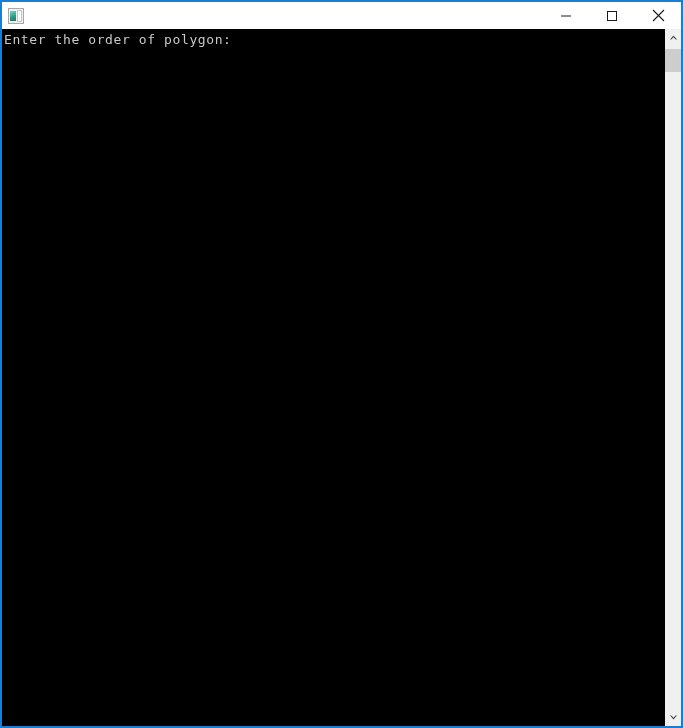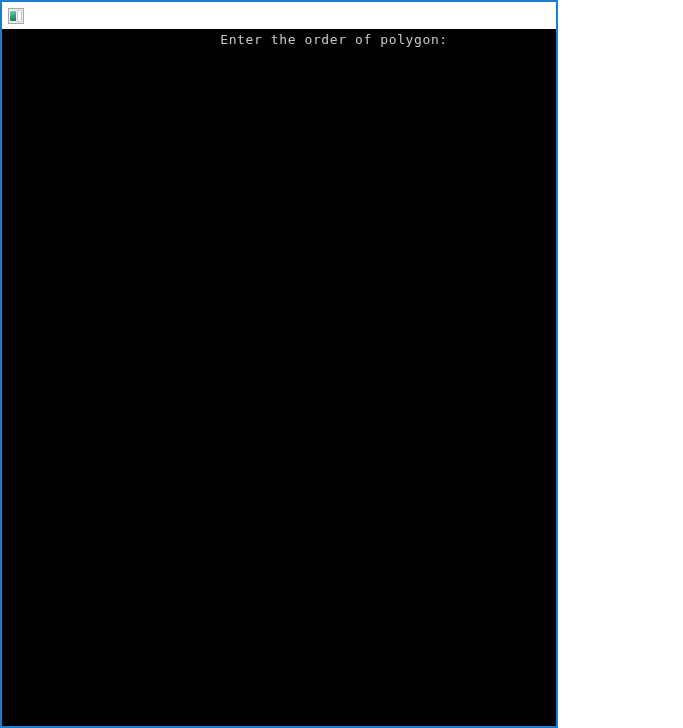--- a/index.html
+++ b/index.html
@@ -6,30 +6,29 @@
     margin: 0;
     padding: 0;
     background: #ffffff;
   }
   body {
     font-family: "Liberation Sans", sans-serif;
   }
 
   #window {
     position: relative;
-    width: 558px;
+    width: 683px;
     height: 728px;
     box-sizing: border-box;
     background: #ffffff;
     border-left: 2px solid #1a7dd4;
     border-right: 2px solid #1a7dd4;
     border-top: 2px solid #1a7dd4;
     border-bottom: 2px solid #1a7dd4;
     overflow: hidden;
-    text-align: center;
   }
 
   
   #titlebar {
     position: absolute;
     left: 0;
     top: 0;
     width: 679px;
     height: 27px;
     background: #ffffff;

